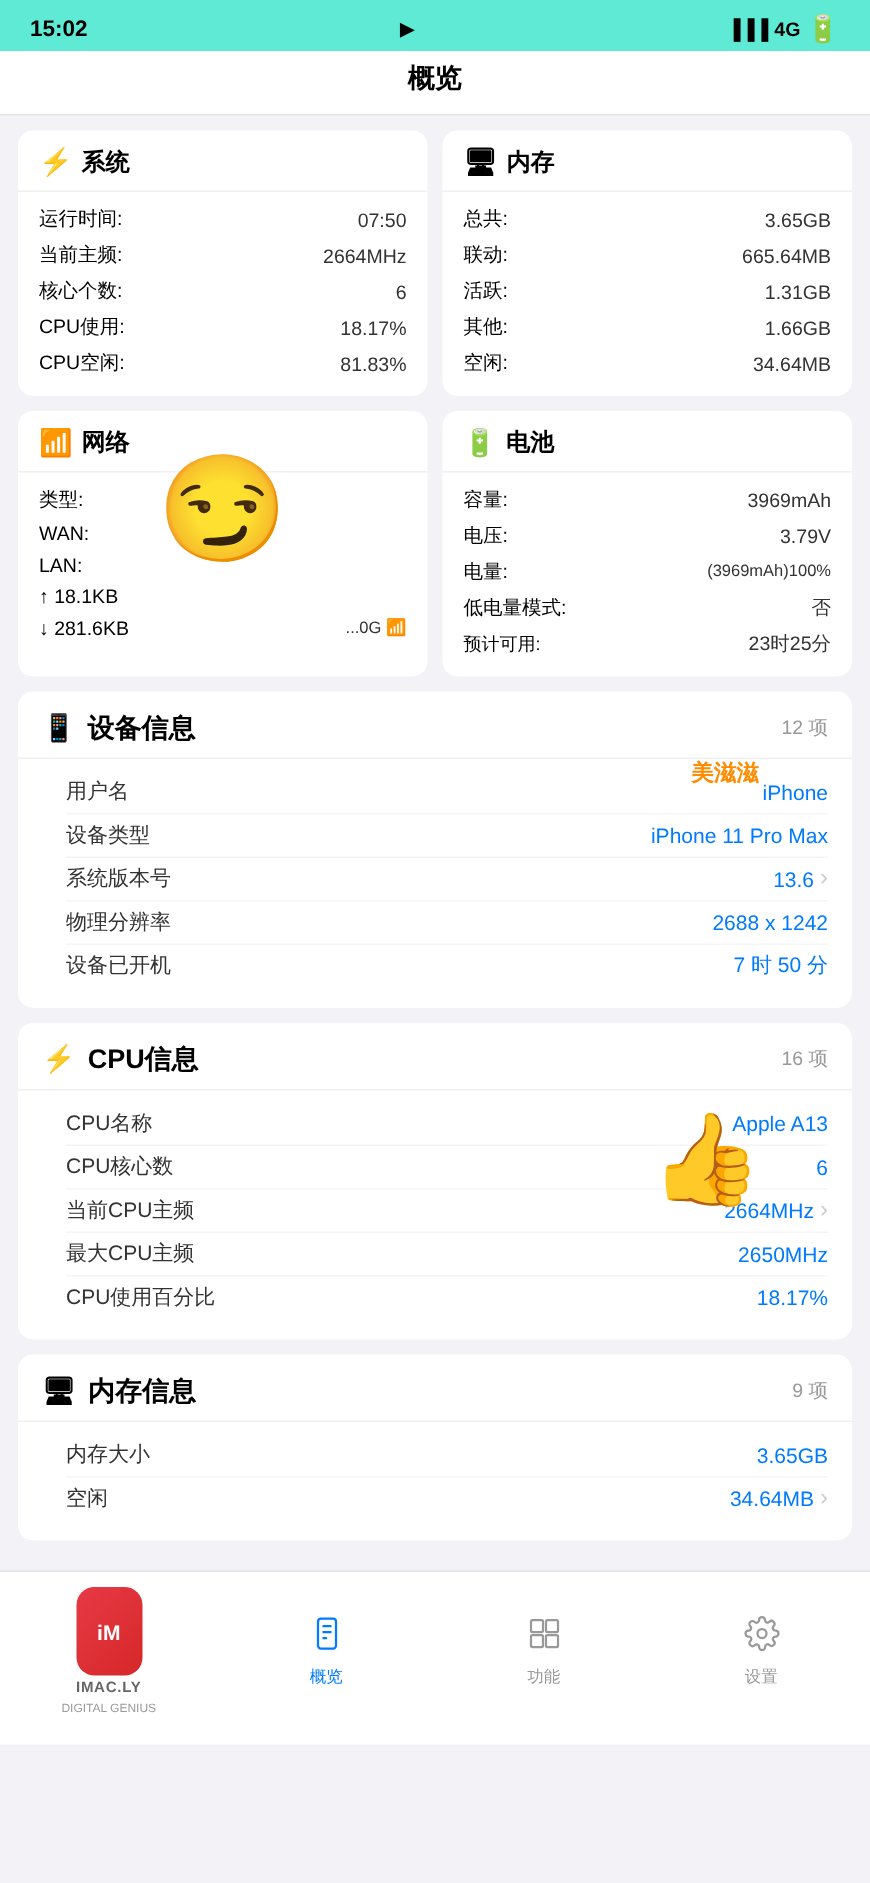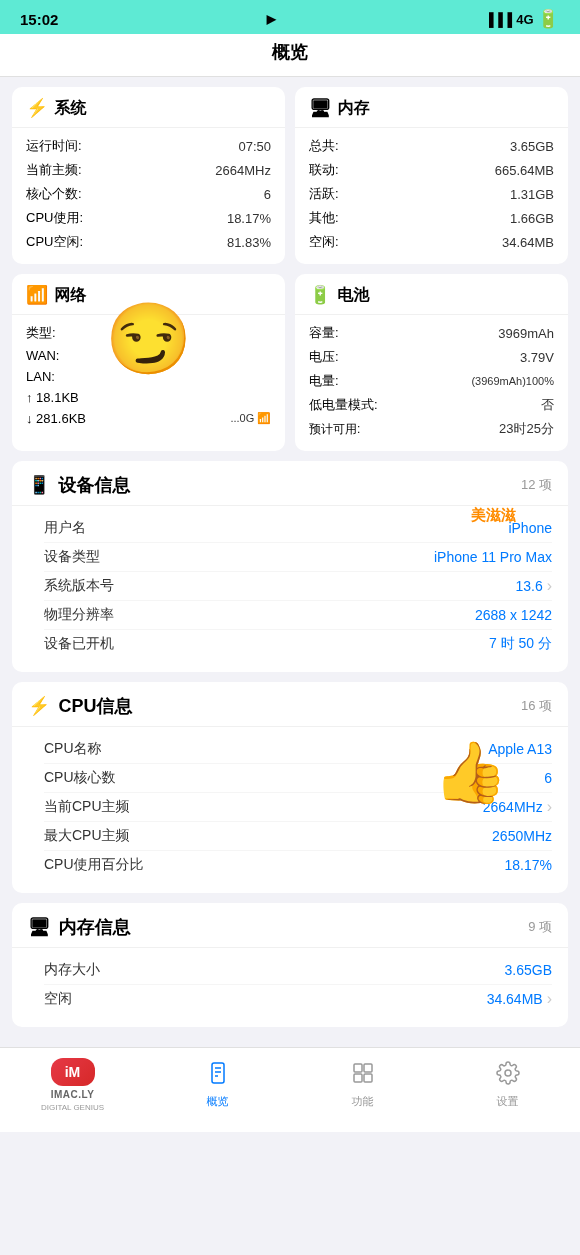--- a/index.html
+++ b/index.html
@@ -168,21 +168,21 @@
       gap: 3px;
       font-size: 11px;
       color: #999;
       flex: 1;
     }
     .tab-item.active { color: #007aff; }
     .tab-icon { font-size: 22px; }
     
     .im-logo {
       width: 44px;
-      height: 28px;
+      height: 59px;
       border-radius: 12px;
       background: linear-gradient(135deg, #e63946, #d62828);
       display: flex;
       align-items: center;
       justify-content: center;
       font-size: 18px;
       font-weight: 900;
       color: #fff;
       flex-shrink: 0;
     }
@@ -338,21 +338,21 @@
 
   <div class="big-card">
     <div class="big-section-header">
       <div class="big-section-header-left">
         <span>📱</span>
         <span>设备信息</span>
       </div>
       <span class="big-section-header-right">12 项</span>
     </div>
     <div class="big-section-body" style="position:relative;">
-      <div style="position:absolute; right:52px; top:0; z-index:2;">
+      <div style="position:absolute; right:62px; top:0; z-index:2;">
         <span class="orange-text">美滋滋</span>
       </div>
       <div class="big-data-row">
         <span class="label">用户名</span>
         <div class="value-group">
           <span class="value">iPhone</span>
         </div>
       </div>
       <div class="big-data-row">
         <span class="label">设备类型</span>

